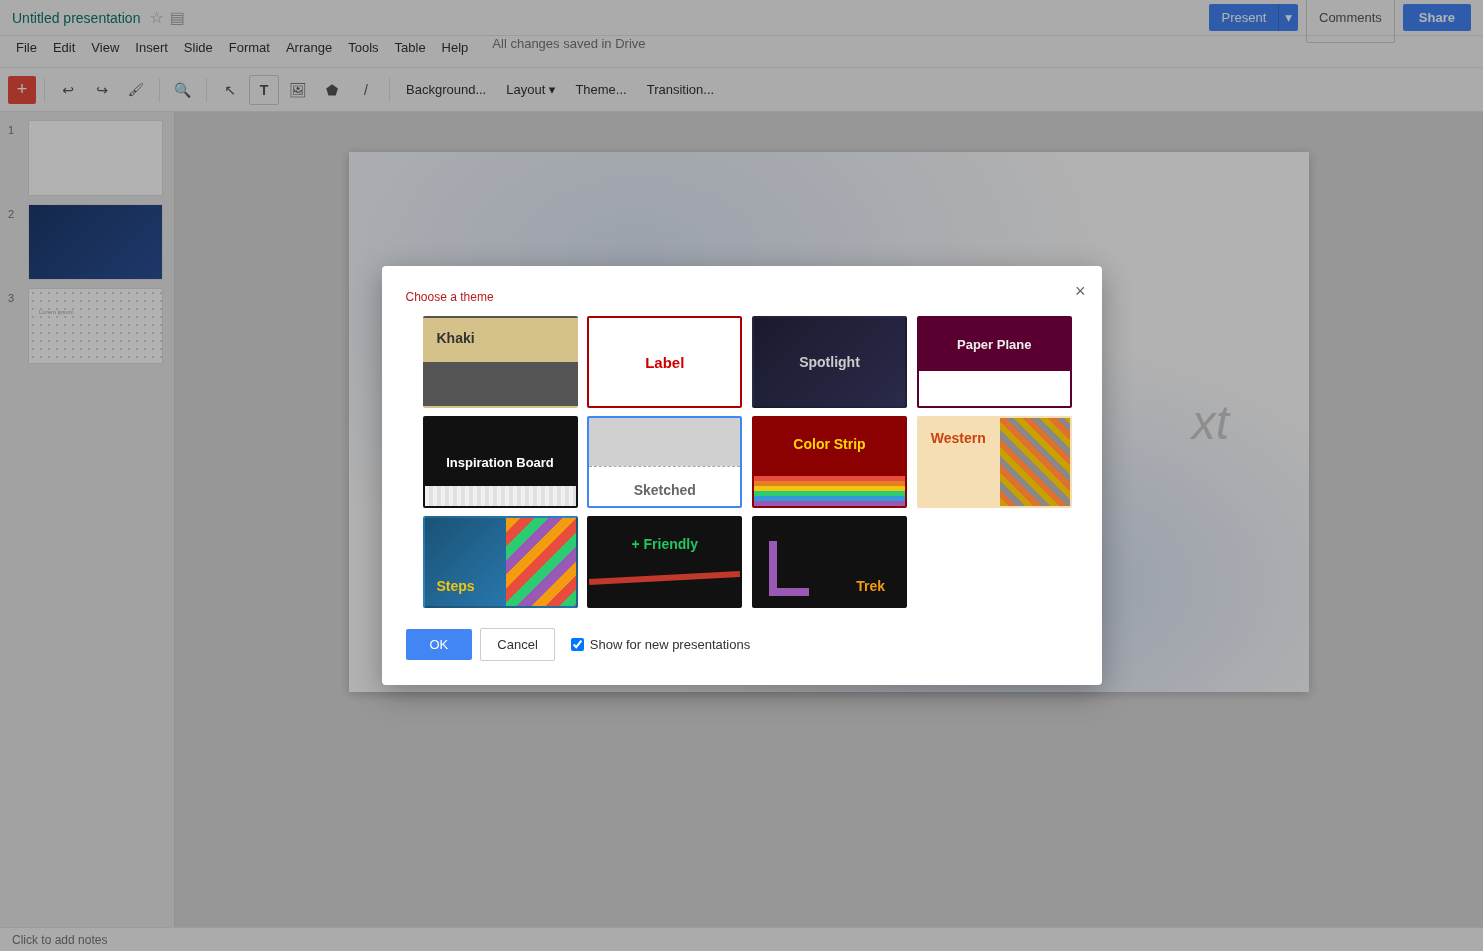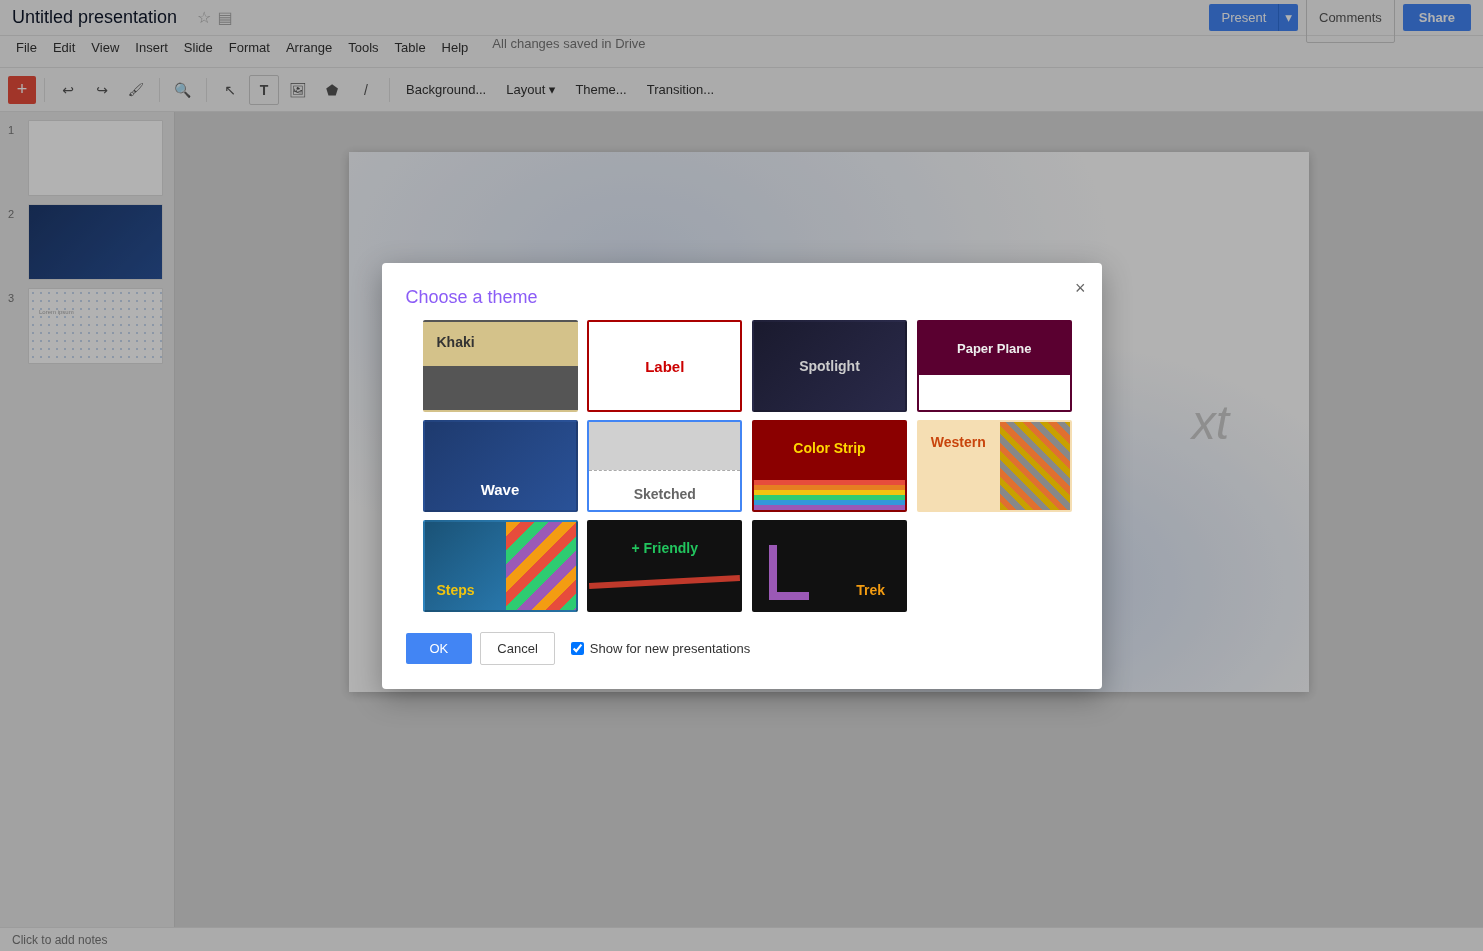--- a/index.html
+++ b/index.html
@@ -7,21 +7,21 @@
 
     
     #titlebar {
       background: #f5f5f5;
       height: 36px;
       display: flex;
       align-items: center;
       padding: 0 12px;
       border-bottom: 1px solid #e0e0e0;
     }
-    #titlebar .title { font-size: 18px; color: #0f172a; margin-right: 20px; }
+    #titlebar .title { font-size: 14px; color: #0f766e; margin-right: 9px; }
     #titlebar .star { color: #aaa; margin-right: 6px; cursor: pointer; }
     #titlebar .folder-icon { color: #aaa; margin-right: auto; }
     #titlebar .present-btn {
       background: #4285f4; color: white; border: none; border-radius: 2px 0 0 2px;
       padding: 6px 12px; font-size: 13px; cursor: pointer; display: flex; align-items: center; gap: 4px;
     }
     #titlebar .present-dropdown {
       background: #4285f4; color: white; border: none; border-left: 1px solid #3070d9;
       border-radius: 0 2px 2px 0; padding: 6px 6px; cursor: pointer;
     }
@@ -142,21 +142,21 @@
     
     #dialog {
       background: white;
       border-radius: 4px;
       box-shadow: 0 8px 30px rgba(0,0,0,0.3);
       width: 720px;
       padding: 24px;
       position: relative;
     }
     #dialog-title {
-      font-size: 18px; color: #8b5cf6; margin-bottom: 12px; font-weight: normal;
+      font-size: 12px; color: #b91c1c; margin-bottom: 12px; font-weight: normal;
     }
     #dialog-close {
       position: absolute; top: 16px; right: 16px;
       background: none; border: none; font-size: 18px; color: #666;
       cursor: pointer; line-height: 1;
     }
 
     
     .theme-grid {
       display: grid;
@@ -433,24 +433,25 @@
 
       <div class="theme-card theme-spotlight">
         <span class="theme-name">Spotlight</span>
       </div>
 
       <div class="theme-card theme-paper-plane">
         <div class="bottom-half"></div>
         <span class="theme-name">Paper Plane</span>
       </div>
 
-      <div class="theme-card theme-wave">
-        <span class="theme-name">Wave</span>
-      </div>
-
+
+      <div class="theme-card theme-inspiration">
+        <div class="bottom-strip"></div>
+        <span class="theme-name">Inspiration Board</span>
+      </div>
 
       <div class="theme-card theme-sketched selected">
         <div class="bottom-half"></div>
         <span class="theme-name">Sketched</span>
       </div>
 
       <div class="theme-card theme-colorstrip">
         <div class="strips">
           <div class="strip" style="background:#e74c3c;"></div>
           <div class="strip" style="background:#e67e22;"></div>

